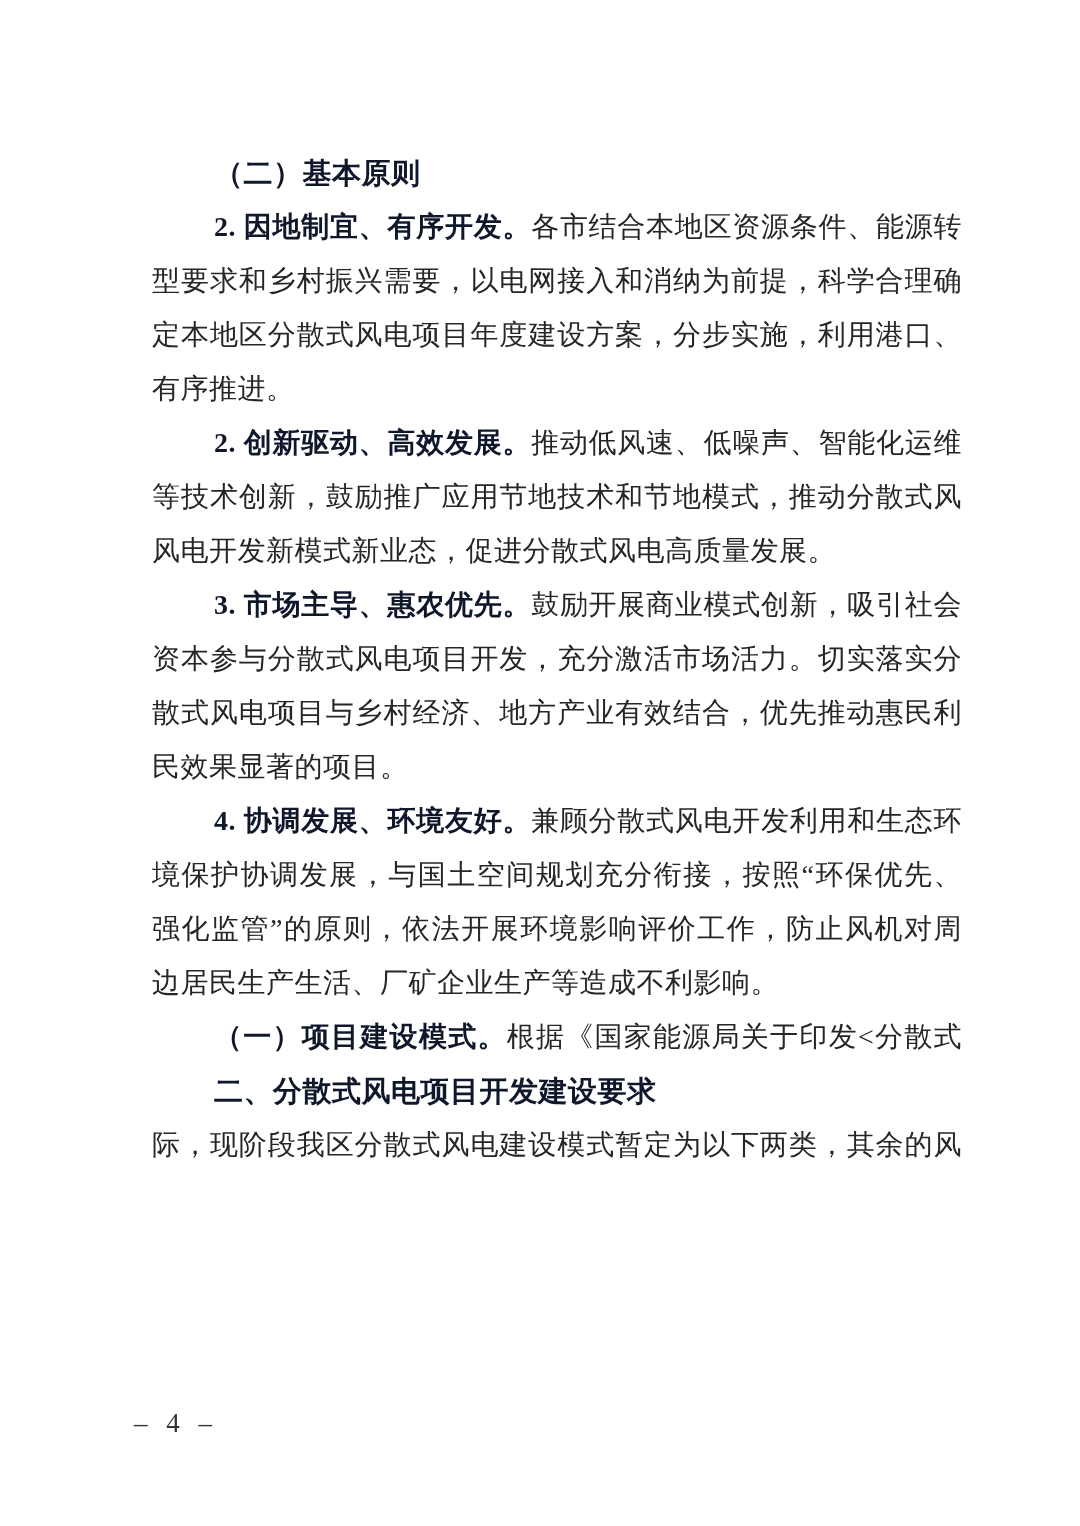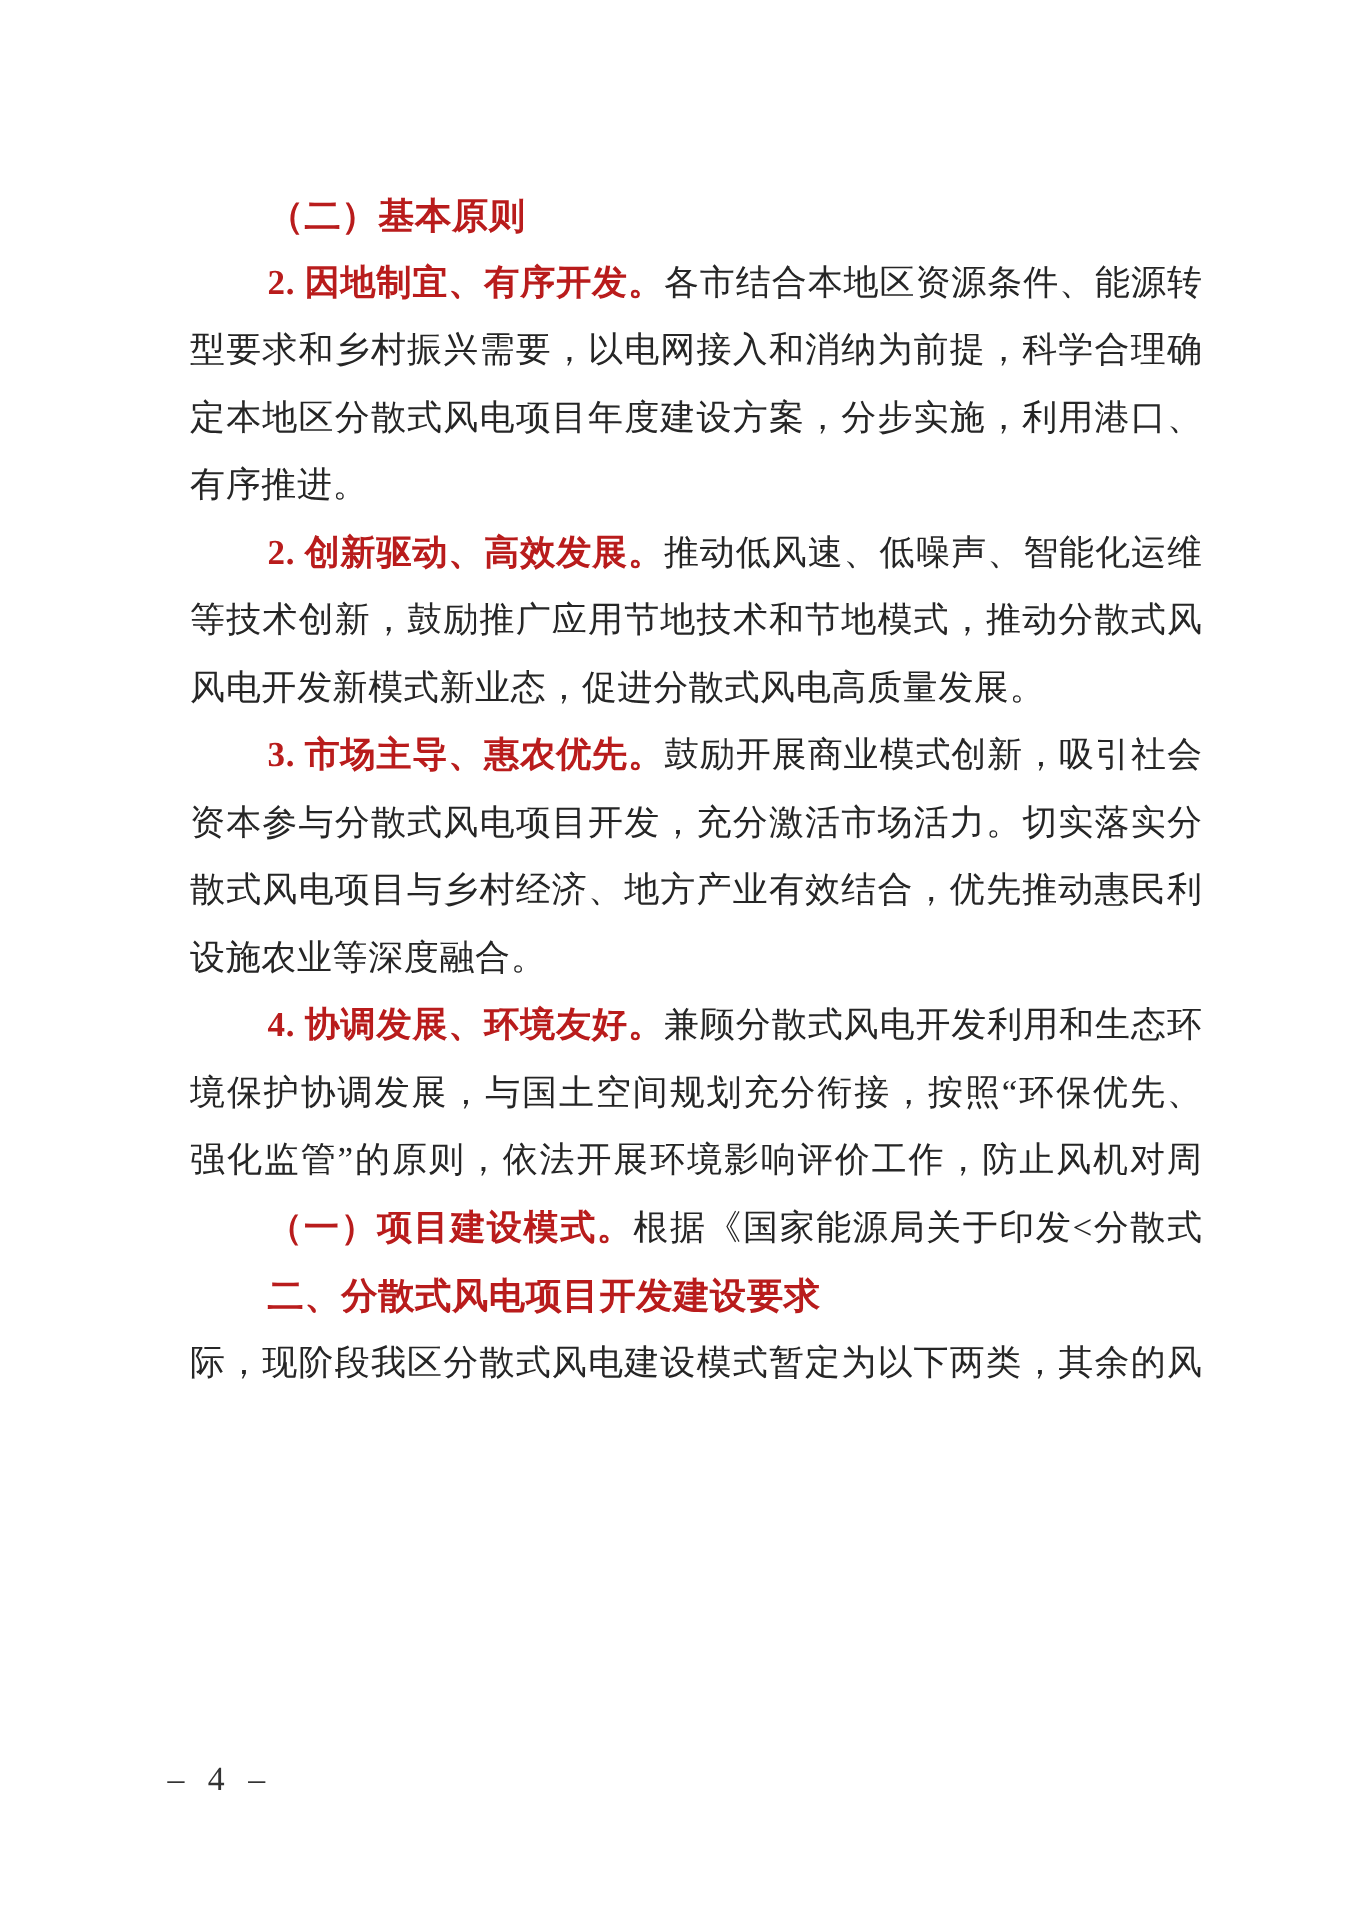--- a/index.html
+++ b/index.html
@@ -36,21 +36,21 @@
   }
   .fill {
     text-align: justify;
     text-align-last: justify;
   }
   .indent {
     padding-left: 62px;
   }
   .b {
     font-weight: 700;
-    color: #b91c1c;
+    color: #0f172a;
   }
   .hd .b {
     font-size: 29px;
   }
   .footer-num {
     position: absolute;
     left: 134px;
     top: 1408px;
     font-size: 27px;
     letter-spacing: 6px;
@@ -71,25 +71,26 @@
     <div class="line fill"><span class="t"></span><span class="b"></span><span class="t">定本地区分散式风电项目年度建设方案，分步实施，利用港口、</span></div>
     <div class="line"><span class="t"></span><span class="b"></span><span class="t">有序推进。</span></div>
 
     <div class="line indent fill"><span class="t"></span><span class="b">2. 创新驱动、高效发展。</span><span class="t">推动低风速、低噪声、智能化运维</span></div>
     <div class="line fill"><span class="t"></span><span class="b"></span><span class="t">等技术创新，鼓励推广应用节地技术和节地模式，推动分散式风</span></div>
     <div class="line"><span class="t"></span><span class="b"></span><span class="t">风电开发新模式新业态，促进分散式风电高质量发展。</span></div>
 
     <div class="line indent fill"><span class="t"></span><span class="b">3. 市场主导、惠农优先。</span><span class="t">鼓励开展商业模式创新，吸引社会</span></div>
     <div class="line fill"><span class="t"></span><span class="b"></span><span class="t">资本参与分散式风电项目开发，充分激活市场活力。切实落实分</span></div>
     <div class="line fill"><span class="t"></span><span class="b"></span><span class="t">散式风电项目与乡村经济、地方产业有效结合，优先推动惠民利</span></div>
-    <div class="line"><span class="t"></span><span class="b"></span><span class="t">设施农业等深度融合。</span></div>
+    <div class="line"><span class="t"></span><span class="b"></span><span class="t">民效果显著的项目。</span></div>
 
     <div class="line indent fill"><span class="t"></span><span class="b">4. 协调发展、环境友好。</span><span class="t">兼顾分散式风电开发利用和生态环</span></div>
     <div class="line fill"><span class="t"></span><span class="b"></span><span class="t">境保护协调发展，与国土空间规划充分衔接，按照“环保优先、</span></div>
     <div class="line fill"><span class="t"></span><span class="b"></span><span class="t">强化监管”的原则，依法开展环境影响评价工作，防止风机对周</span></div>
+    <div class="line"><span class="t"></span><span class="b"></span><span class="t">边居民生产生活、厂矿企业生产等造成不利影响。</span></div>
 
     <div class="line indent fill"><span class="t"></span><span class="b">（一）项目建设模式。</span><span class="t">根据《国家能源局关于印发&lt;分散式</span></div>
 
     <div class="line indent hd"><span class="t"></span><span class="b">二、分散式风电项目开发建设要求</span><span class="t"></span></div>
     <div class="line fill"><span class="t"></span><span class="b"></span><span class="t">际，现阶段我区分散式风电建设模式暂定为以下两类，其余的风</span></div>
 
   </div>
 
   <div class="footer-num">– 4 –</div>
 </div>

